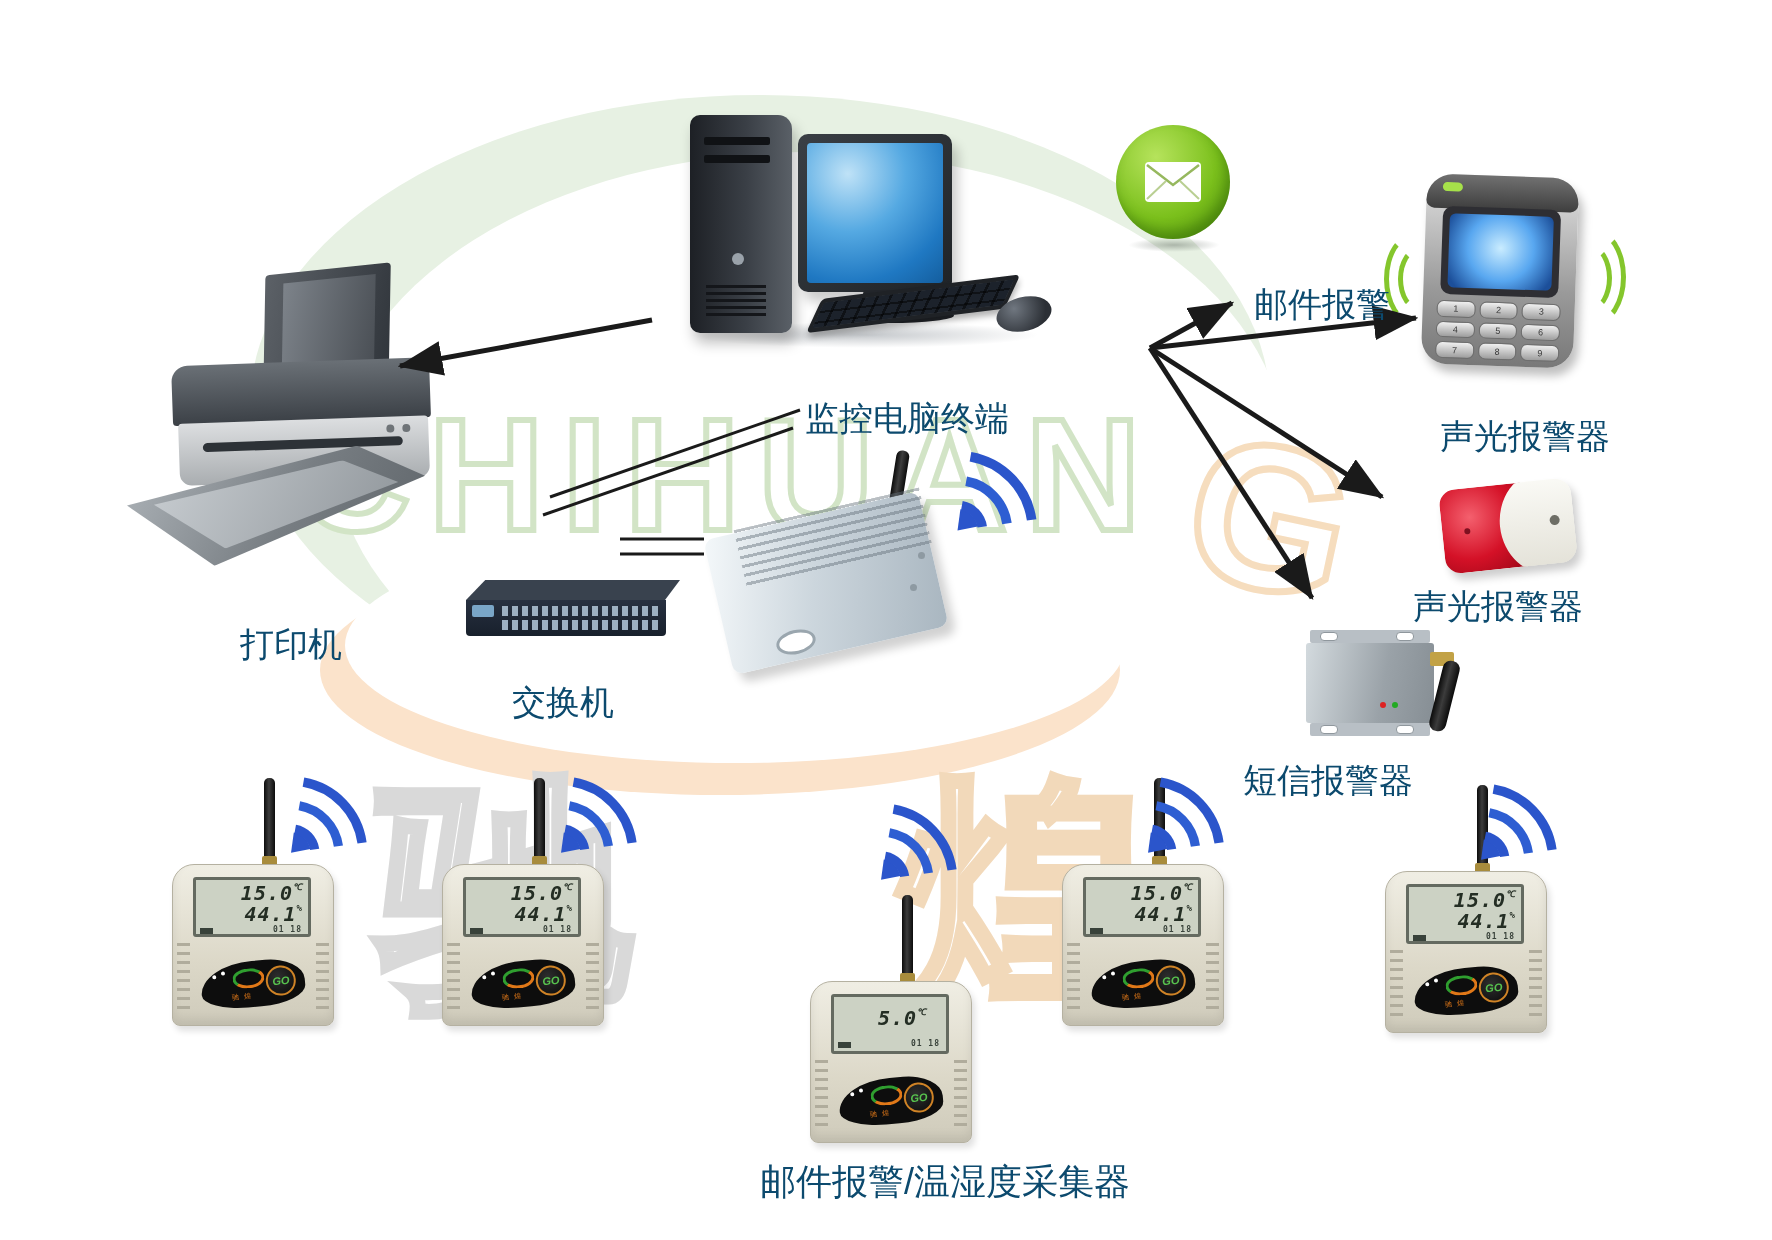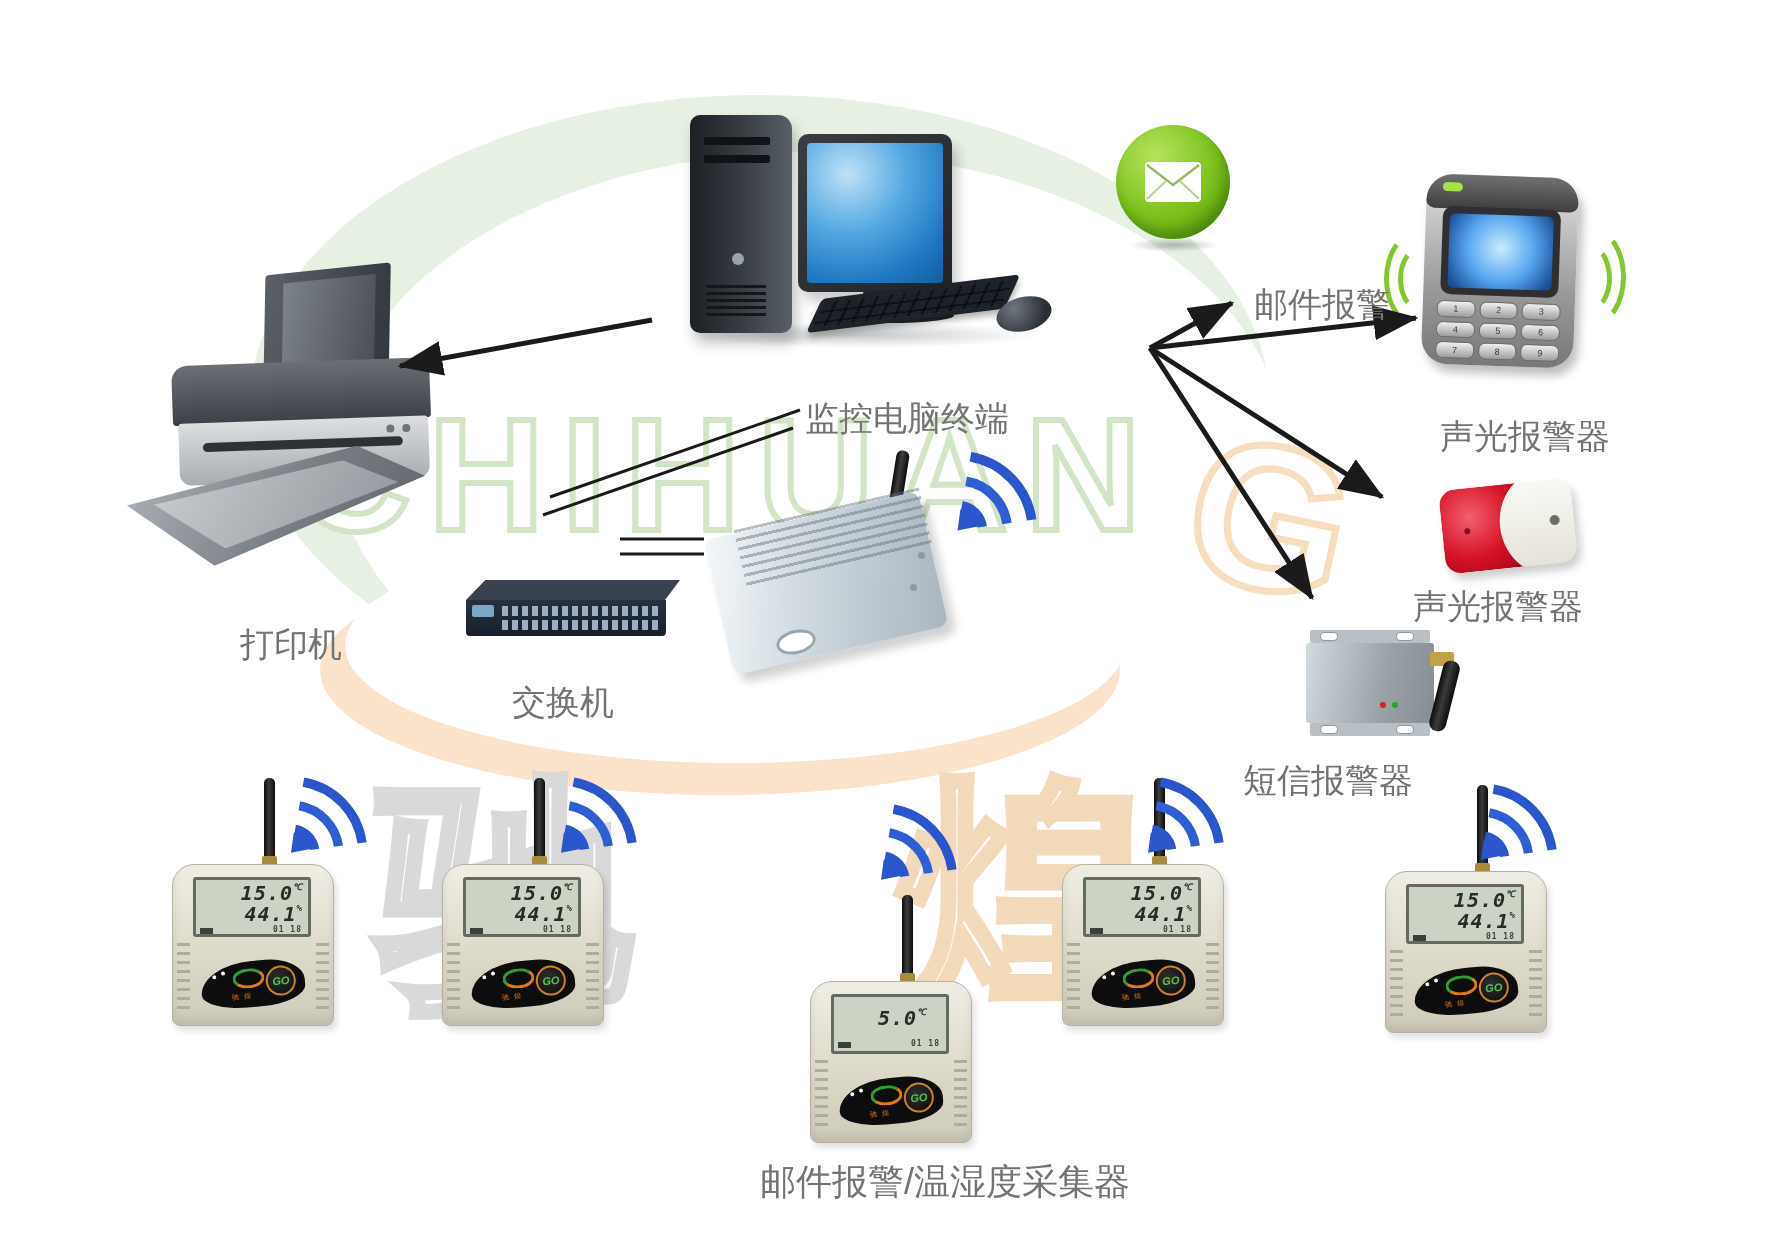--- a/index.html
+++ b/index.html
@@ -16,21 +16,21 @@
   .peach-outer{left:320px;top:545px;width:800px;height:250px;background:#fbe3cb;}
   .peach-inner{left:345px;top:528px;width:780px;height:235px;background:#fff;}
   .wm-latin{position:absolute;left:295px;top:395px;z-index:1;font-weight:bold;color:#fff;
             font-size:160px;letter-spacing:18px;-webkit-text-stroke:6px #d2e4c6;line-height:1;}
   .wm-g{position:absolute;left:1190px;top:415px;z-index:1;font-weight:bold;color:#fff;
         font-size:205px;-webkit-text-stroke:7px #f6ddbe;transform:rotate(12deg);line-height:1;}
   .wm-cjk{position:absolute;top:770px;z-index:1;font-weight:bold;color:#fff;font-size:250px;line-height:1;}
   .wm-cjk1{left:380px;-webkit-text-stroke:8px #d9d9d9;}
   .wm-cjk2{left:900px;-webkit-text-stroke:8px #f2d9ba;}
   
-  .lbl{position:absolute;z-index:6;color:#737373;font-size:34px;font-weight:500;white-space:nowrap;}
+  .lbl{position:absolute;z-index:6;color:#0c4a6e;font-size:34px;font-weight:500;white-space:nowrap;}
   
   .overlay{position:absolute;left:0;top:0;z-index:5;pointer-events:none;}
   
   .dev{position:absolute;z-index:3;}
   .tower{left:690px;top:115px;width:102px;height:218px;border-radius:10px 14px 10px 10px;
          background:linear-gradient(90deg,#1d2025,#3a3f46 55%,#5a6067);box-shadow:4px 10px 14px rgba(0,0,0,.25);}
   .tower .slot{position:absolute;left:14px;width:66px;height:8px;background:#101215;border-radius:2px;}
   .tower .pwr{position:absolute;left:42px;top:138px;width:12px;height:12px;border-radius:50%;background:#9aa2aa;}
   .tower .grille{position:absolute;left:16px;bottom:14px;width:60px;height:34px;
                  background:repeating-linear-gradient(180deg,#14161a 0 3px,transparent 3px 7px);}

